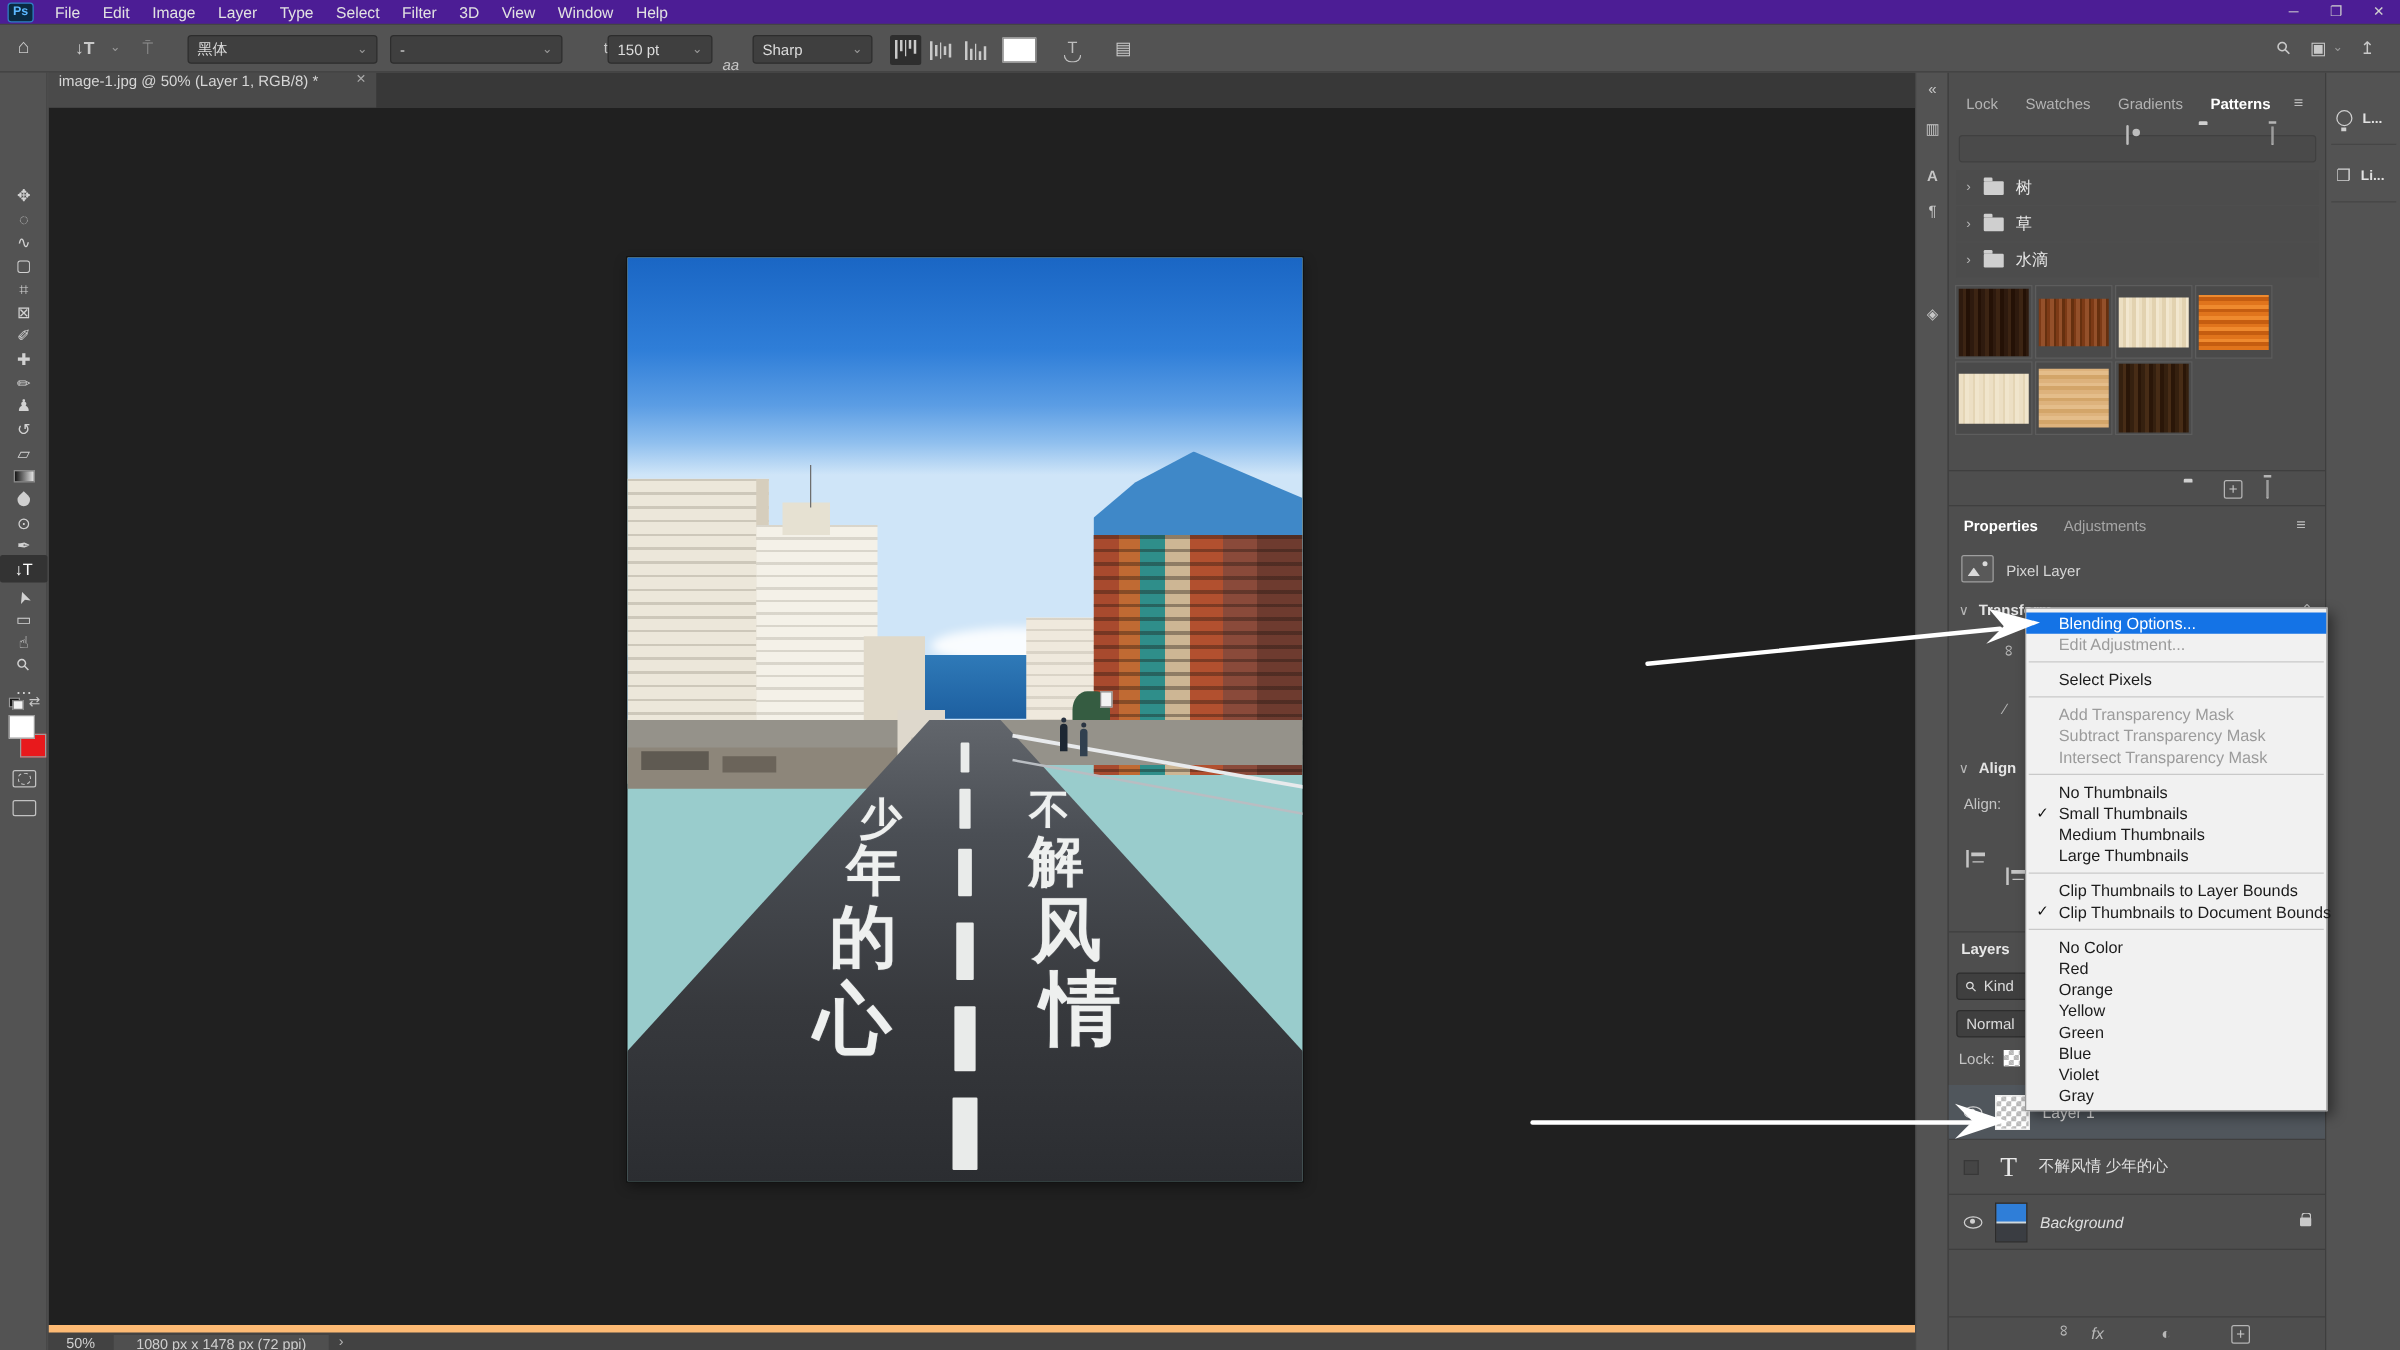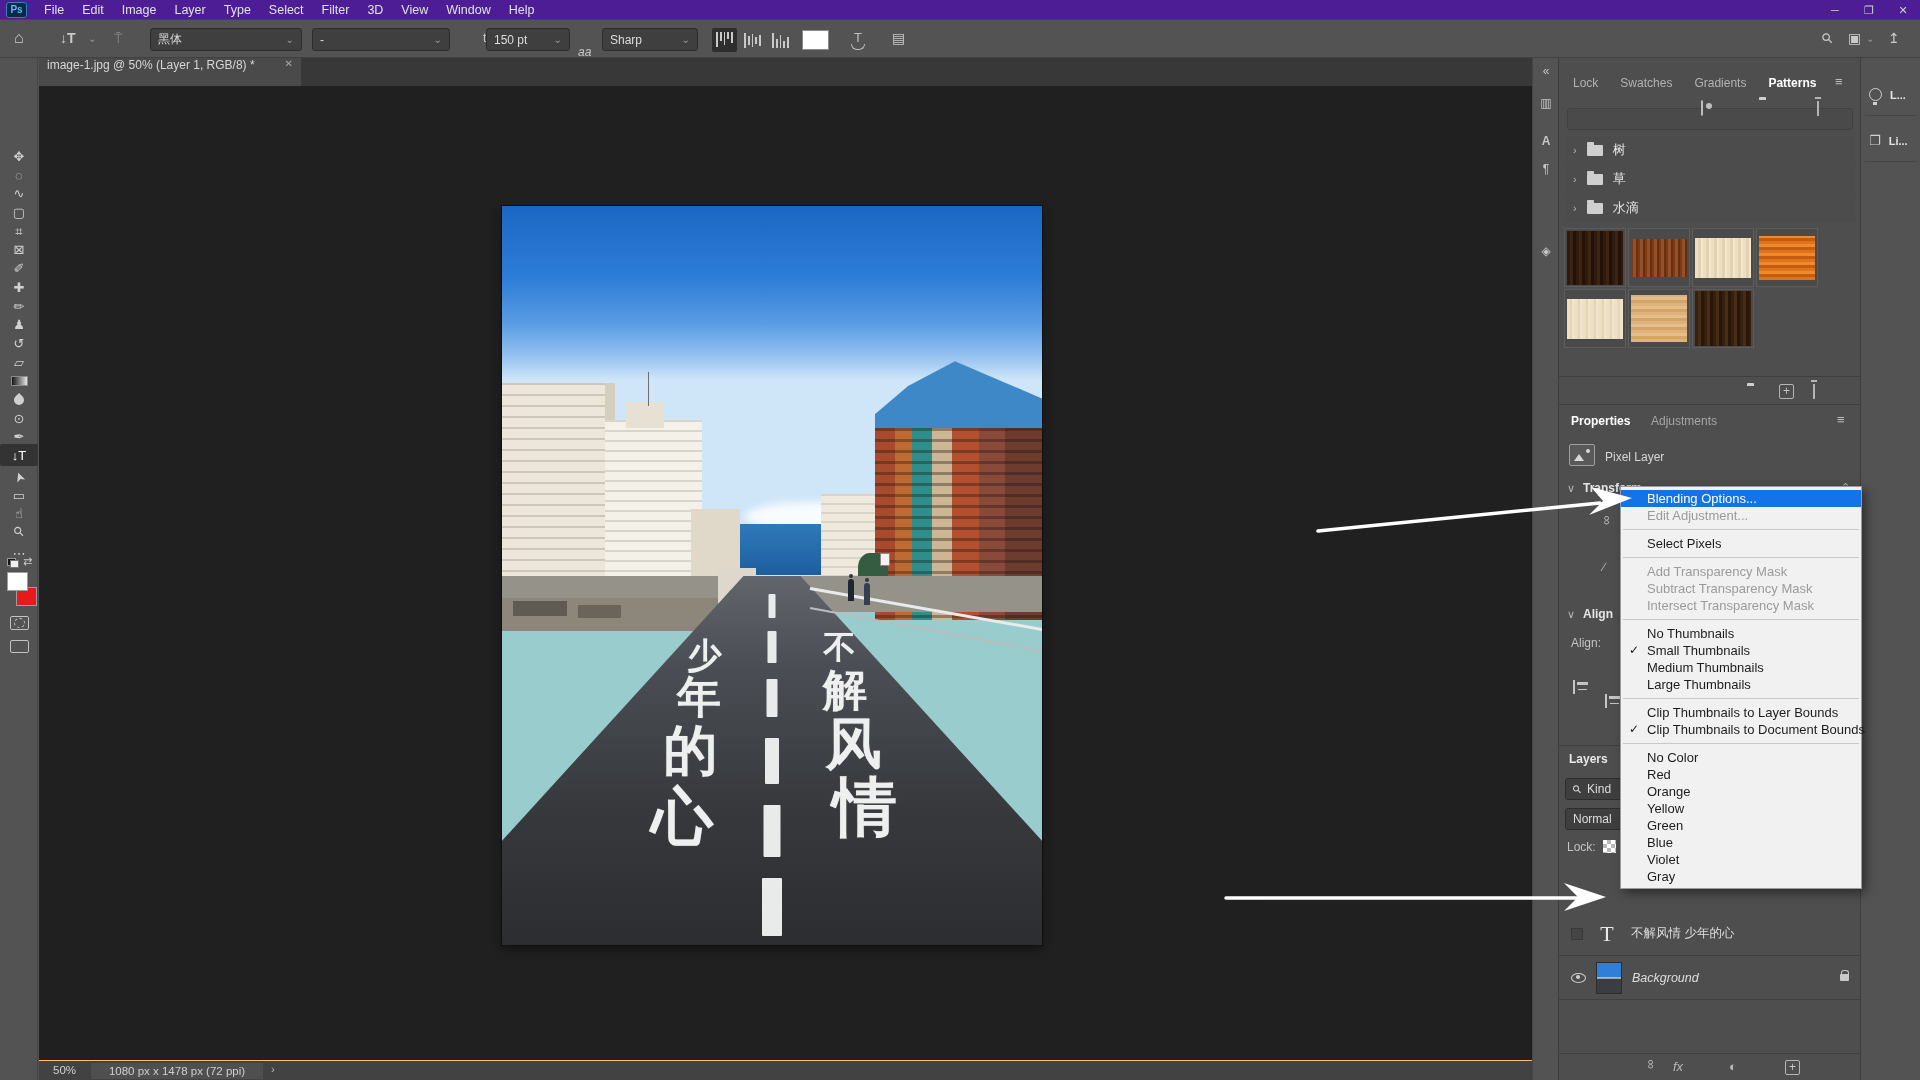--- a/index.html
+++ b/index.html
@@ -38,21 +38,21 @@
 .bgsw{position:absolute;left:16px;top:529px;width:21px;height:19px;background:#e8191c;border:1px solid #9c9c9c;z-index:1}
 .qmask{position:absolute;left:10px;top:558px;width:19px;height:14px;border:1.5px solid #c2c2c2;border-radius:2px}
 .qmask::after{content:"";position:absolute;left:3px;top:1px;width:9px;height:8px;border:1.5px dashed #c2c2c2;border-radius:50%}
 .scrmode{position:absolute;left:10px;top:582px;width:19px;height:13px;border:1.5px solid #c2c2c2;border-radius:2px}
 
 .tabbar{position:absolute;left:39px;top:58px;width:1493px;height:28px;background:#383838;z-index:20}
 .doctab{position:absolute;left:0;top:0;width:262px;height:28px;background:#4a4a4a;display:flex;align-items:flex-start;font-size:12px;color:#d6d6d6;padding:0 8px;gap:8px}
 .tabclose{color:#a8a8a8;font-size:10px;margin-left:auto}
 
 .canvasarea{position:absolute;left:39px;top:86px;width:1493px;bottom:0;background:#202020;z-index:10}
-.statusbar{position:absolute;left:0;right:0;bottom:0;height:20px;background:#424242;border-top:1px solid #fdba74;font-size:11.5px;color:#cfcfcf}
+.statusbar{position:absolute;left:0;right:0;bottom:0;height:20px;background:#424242;border-top:6px solid #fdba74;font-size:11.5px;color:#cfcfcf}
 .szoom{position:absolute;left:14px;top:3px}
 .sdims{position:absolute;left:52px;top:2px;width:172px;height:16px;background:#4f4f4f;display:flex;align-items:center;justify-content:center;font-size:11.5px}
 .schev{position:absolute;left:232px;top:2px;color:#b5b5b5}
 
 .photo{position:absolute;left:463px;top:120px;width:540px;height:739px;overflow:hidden;background:#9cc;box-shadow:0 0 0 1px #101010,0 4px 10px rgba(0,0,0,.45)}
 .photo *{position:absolute}
 .sky{left:0;top:0;width:100%;height:50%;background:linear-gradient(180deg,#1a66c4 0%,#2f7ed8 20%,#5b9de4 32%,#8fbfee 40%,#cfe5f8 47%)}
 .cloud{background:rgba(255,255,255,.88);border-radius:50%;filter:blur(4px)}
 .sea{left:0;top:43%;width:100%;height:7%;background:linear-gradient(180deg,#2f7ab8,#1d5fa0)}
 .bL1{left:0;top:24%;width:21%;height:33%;background:#ece7da;box-shadow:inset -10px 0 0 #d6cebd;background-image:repeating-linear-gradient(180deg,rgba(95,88,72,.22) 0 2px,transparent 2px 11px)}
@@ -439,20 +439,25 @@
       <span style="transform:rotate(-45deg);font-size:11px">⚲</span>
       <span>Kind</span>
     </div>
     <div class="rc field" style="left:6px;top:750px;width:104px;height:22px;justify-content:space-between">
       <span>Normal</span>
       <span class="obchev">⌄</span>
     </div>
     <span class="rc" style="left:8px;top:782px;color:#c3c3c3">Lock:</span>
     <div class="rc checker" style="left:44px;top:782px;width:13px;height:13px"></div>
 
+    <div class="rc lrow sel" style="top:810px;height:44px">
+      <span class="eye"></span>
+      <span class="checker" style="width:28px;height:28px;border:1.5px solid #ececec"></span>
+      <span>Layer 1</span>
+    </div>
     <div class="rc lrow" style="top:854px;height:44px">
       <span class="novis"></span>
       <span style="font-family:'Liberation Serif','DejaVu Serif',serif;font-size:22px;color:#e8e8e8;width:28px;text-align:center">T</span>
       <span>不解风情 少年的心</span>
     </div>
     <div class="rc lrow" style="top:898px;height:44px">
       <span class="eye"></span>
       <span style="width:26px;height:32px;background:linear-gradient(180deg,#2f7ed8 45%,#cfd8dc 50%,#3a3d42 55%);border:1px solid #2c2c2c"></span>
       <span style="font-style:italic">Background</span>
       <span class="lock" style="margin-left:auto"></span>

